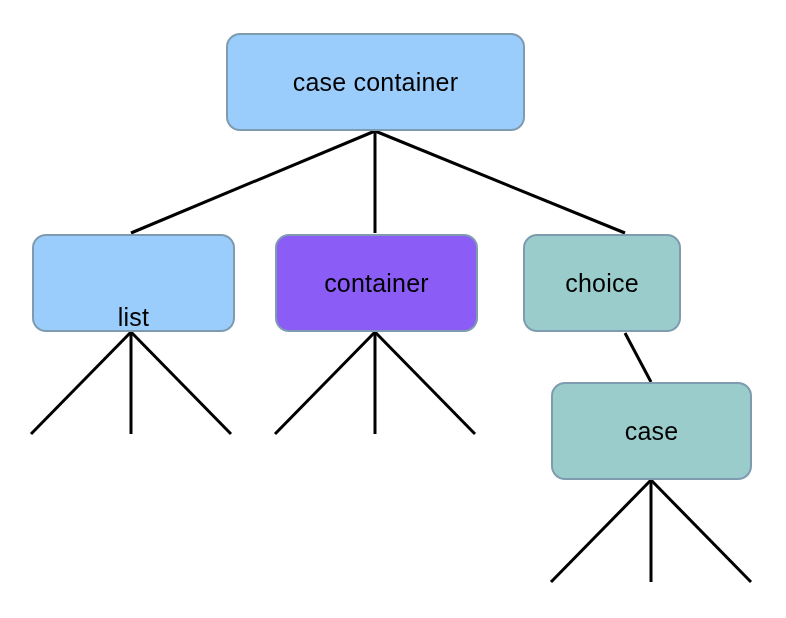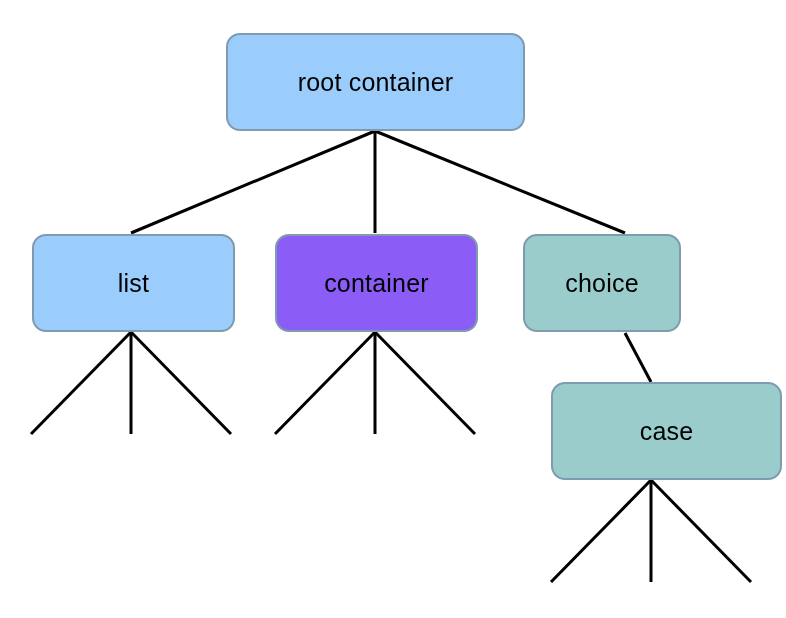--- a/index.html
+++ b/index.html
@@ -69,32 +69,32 @@
       <line x1="131" y1="332" x2="231" y2="434" stroke="#000000" stroke-width="3" stroke-linecap="butt"></line>
       <line x1="375" y1="332" x2="275" y2="434" stroke="#000000" stroke-width="3" stroke-linecap="butt"></line>
       <line x1="375" y1="332" x2="375" y2="434" stroke="#000000" stroke-width="3" stroke-linecap="butt"></line>
       <line x1="375" y1="332" x2="475" y2="434" stroke="#000000" stroke-width="3" stroke-linecap="butt"></line>
       <line x1="651" y1="480" x2="551" y2="582" stroke="#000000" stroke-width="3" stroke-linecap="butt"></line>
       <line x1="651" y1="480" x2="651" y2="582" stroke="#000000" stroke-width="3" stroke-linecap="butt"></line>
       <line x1="651" y1="480" x2="751" y2="582" stroke="#000000" stroke-width="3" stroke-linecap="butt"></line>
     </svg>
 
   <div class="node node-blue" style="left: 226px; top: 33px; width: 299px; height: 98px; background: rgb(154, 205, 251); border-color: rgb(126, 155, 176);">
-    <span class="node-label">root container</span>
+    <span class="node-label">case container</span>
   </div>
 
-  <div class="node node-blue" style="left: 32px; top: 234px; width: 203px; height: 98px; background: rgb(154, 205, 251); border-color: rgb(126, 155, 176);">
+  <div class="node node-blue" style="left: 32px; top: 234px; width: 203px; height: 98px; background: rgb(154, 205, 251); border-color: rgb(126, 155, 176); align-items: flex-end;">
     <span class="node-label">list</span>
   </div>
 
   <div class="node node-blue" style="left: 275px; top: 234px; width: 203px; height: 98px; background: #8b5cf6; border-color: rgb(126, 155, 176);">
     <span class="node-label">container</span>
   </div>
 
   <div class="node node-teal" style="left: 523px; top: 234px; width: 158px; height: 98px; background: rgb(154, 204, 204); border-color: rgb(126, 155, 176);">
     <span class="node-label">choice</span>
   </div>
 
-  <div class="node node-teal" style="left: 551px; top: 382px; width: 231px; height: 98px; background: rgb(154, 204, 204); border-color: rgb(126, 155, 176);">
+  <div class="node node-teal" style="left: 551px; top: 382px; width: 201px; height: 98px; background: rgb(154, 204, 204); border-color: rgb(126, 155, 176);">
     <span class="node-label">case</span>
   </div>
 
 </div>
 
 </body></html>

